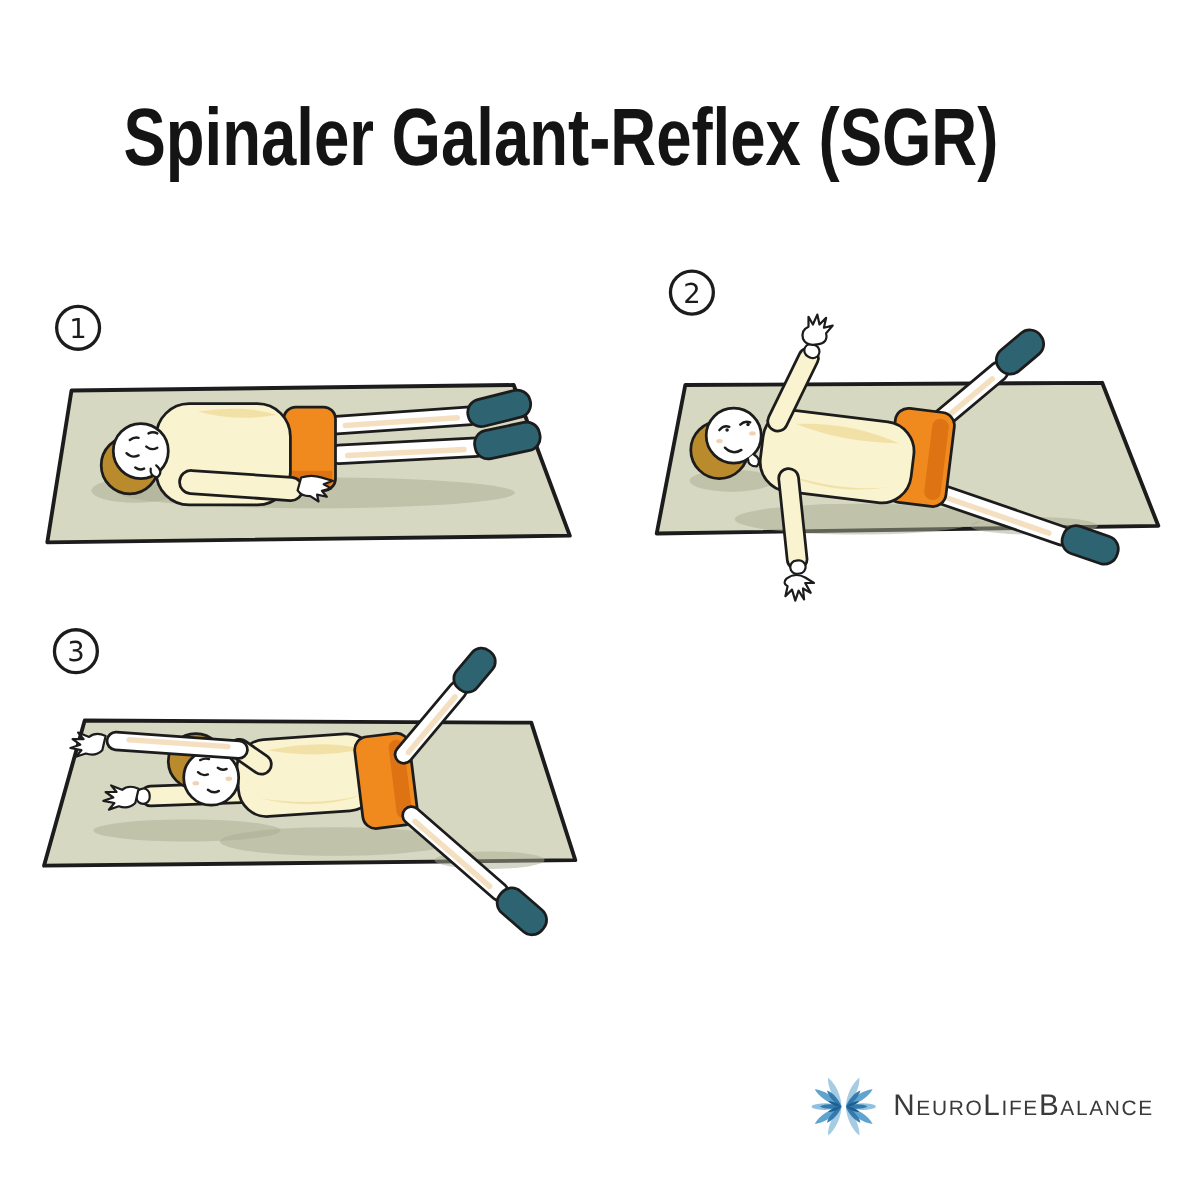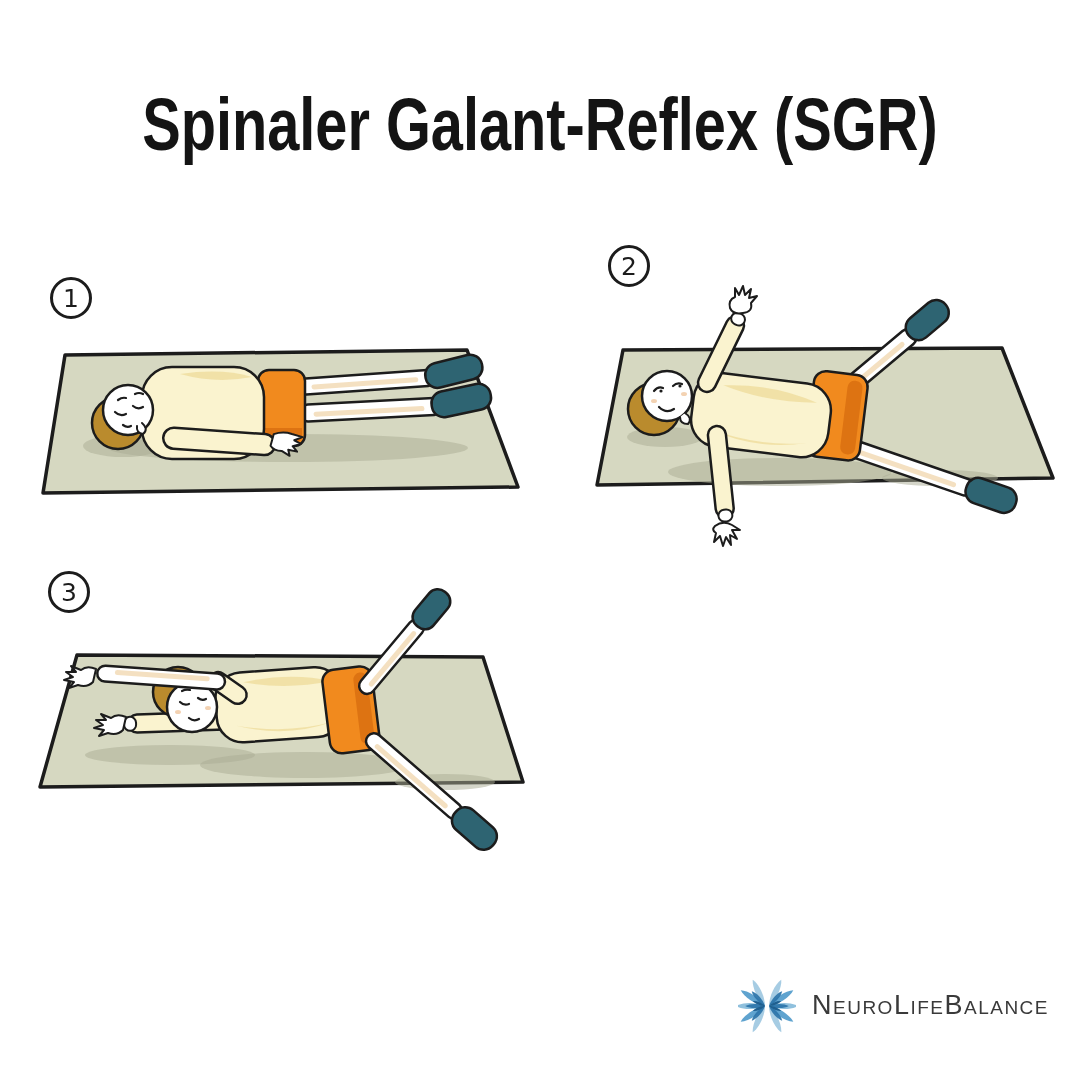--- a/index.html
+++ b/index.html
@@ -7,21 +7,21 @@
     --mat:#d6d8c1; --mat-shadow:#a9ac93;
     --shirt:#faf3cf; --shirt-shade:#f0dfa2;
     --shorts:#f18a1e; --shorts-shade:#dd7312;
     --skin:#ffffff; --skin-shade:#f3ddba;
     --socks:#2e6472; --hair:#ba8b2d;
     --logo-blue-light:#9cc6e0; --logo-blue:#5fa3cf; --logo-blue-dark:#2e76ab; --logo-text:#3a3a3a;
   }
   html,body{margin:0;padding:0;}
   .canvas{position:relative;width:1080px;height:1080px;background:var(--background);
           overflow:hidden;font-family:"Liberation Sans",sans-serif;}
-  .title{position:absolute;top:82px;left:0;width:1080px;text-align:center;
+  .title{position:absolute;top:82px;left:0;width:1080px;
          font-size:74px;font-weight:700;color:var(--title-text);white-space:nowrap;}
   .title span{display:inline-block;transform:scaleX(.78);transform-origin:center;letter-spacing:0px;}
   .step-badge{position:absolute;box-sizing:border-box;width:42px;height:42px;border:3px solid var(--outline);
          border-radius:50%;background:#fff;display:flex;align-items:center;justify-content:center;
          font-family:"DejaVu Sans",sans-serif;font-size:25px;color:var(--outline);}
   .panel{position:absolute;}
   .ol{stroke:var(--outline);stroke-width:2.5px;stroke-linecap:round;stroke-linejoin:round;}
   .thick{stroke-width:3.5px;}
   .thin{stroke-width:2px;}
   .f-mat{fill:var(--mat);}

